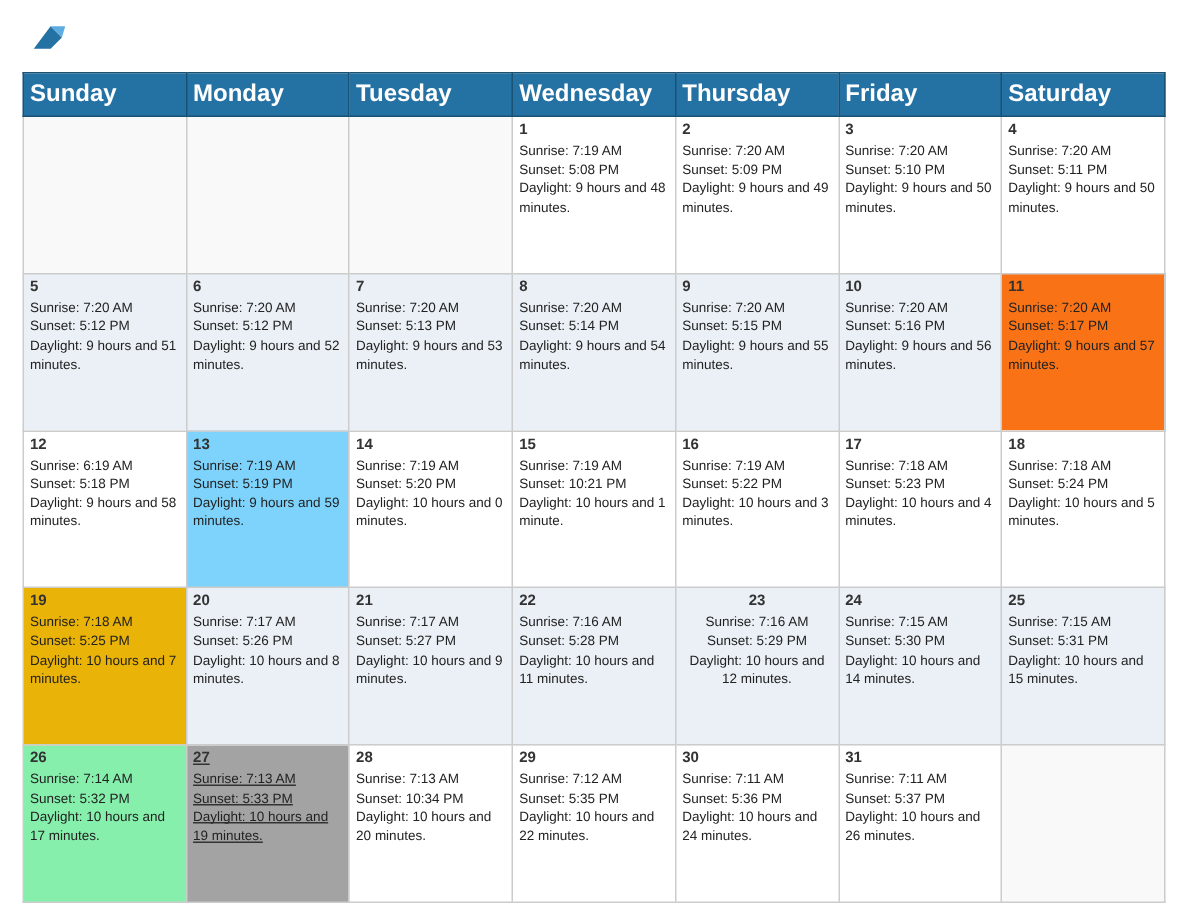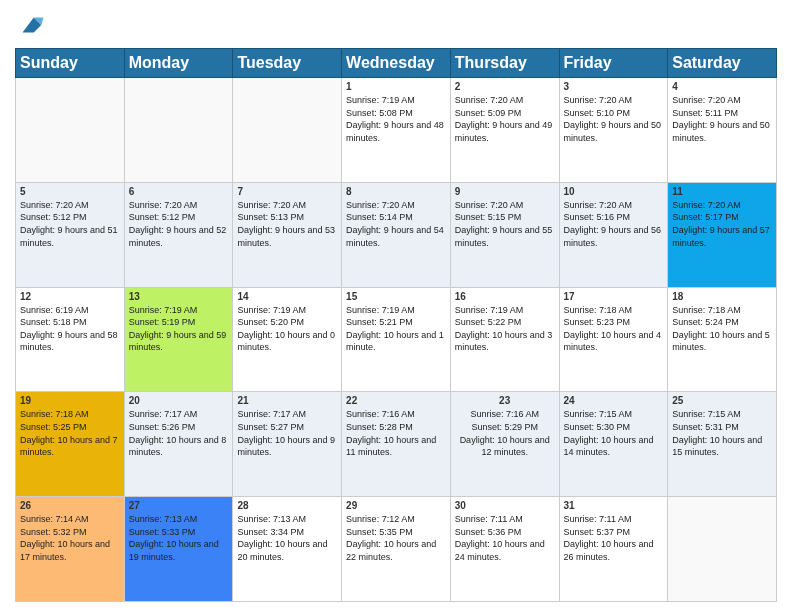--- a/index.html
+++ b/index.html
@@ -201,54 +201,54 @@
 Daylight: 9 hours
 and 55 minutes.</div>
           </td>
           <td style="background: rgb(234, 240, 246);">
             <span class="day-num">10</span>
             <div class="day-info">Sunrise: 7:20 AM
 Sunset: 5:16 PM
 Daylight: 9 hours
 and 56 minutes.</div>
           </td>
-          <td style="background: #0ea5e9;">
+          <td style="background: #f97316;">
             <span class="day-num">11</span>
             <div class="day-info">Sunrise: 7:20 AM
 Sunset: 5:17 PM
 Daylight: 9 hours
 and 57 minutes.</div>
           </td>
         </tr>
         <tr>
           <td style="background: rgb(255, 255, 255);">
             <span class="day-num">12</span>
             <div class="day-info">Sunrise: 6:19 AM
 Sunset: 5:18 PM
 Daylight: 9 hours
 and 58 minutes.</div>
           </td>
-          <td style="background: #bef264;">
+          <td style="background: #7dd3fc;">
             <span class="day-num">13</span>
             <div class="day-info">Sunrise: 7:19 AM
 Sunset: 5:19 PM
 Daylight: 9 hours
 and 59 minutes.</div>
           </td>
           <td style="background: rgb(255, 255, 255);">
             <span class="day-num">14</span>
             <div class="day-info">Sunrise: 7:19 AM
 Sunset: 5:20 PM
 Daylight: 10 hours
 and 0 minutes.</div>
           </td>
           <td style="background: rgb(255, 255, 255);">
             <span class="day-num">15</span>
             <div class="day-info">Sunrise: 7:19 AM
-Sunset: 5:21 PM
+Sunset: 10:21 PM
 Daylight: 10 hours
 and 1 minute.</div>
           </td>
           <td style="background: rgb(255, 255, 255);">
             <span class="day-num">16</span>
             <div class="day-info">Sunrise: 7:19 AM
 Sunset: 5:22 PM
 Daylight: 10 hours
 and 3 minutes.</div>
           </td>
@@ -312,38 +312,38 @@
           </td>
           <td style="background: rgb(234, 240, 246);">
             <span class="day-num">25</span>
             <div class="day-info">Sunrise: 7:15 AM
 Sunset: 5:31 PM
 Daylight: 10 hours
 and 15 minutes.</div>
           </td>
         </tr>
         <tr>
-          <td style="background: #fdba74;">
+          <td style="background: #86efac;">
             <span class="day-num">26</span>
             <div class="day-info">Sunrise: 7:14 AM
 Sunset: 5:32 PM
 Daylight: 10 hours
 and 17 minutes.</div>
           </td>
-          <td style="background: #3b82f6;">
+          <td style="background: #a3a3a3; text-decoration: underline;">
             <span class="day-num">27</span>
             <div class="day-info">Sunrise: 7:13 AM
 Sunset: 5:33 PM
 Daylight: 10 hours
 and 19 minutes.</div>
           </td>
           <td style="background: rgb(255, 255, 255);">
             <span class="day-num">28</span>
             <div class="day-info">Sunrise: 7:13 AM
-Sunset: 3:34 PM
+Sunset: 10:34 PM
 Daylight: 10 hours
 and 20 minutes.</div>
           </td>
           <td style="background: rgb(255, 255, 255);">
             <span class="day-num">29</span>
             <div class="day-info">Sunrise: 7:12 AM
 Sunset: 5:35 PM
 Daylight: 10 hours
 and 22 minutes.</div>
           </td>

